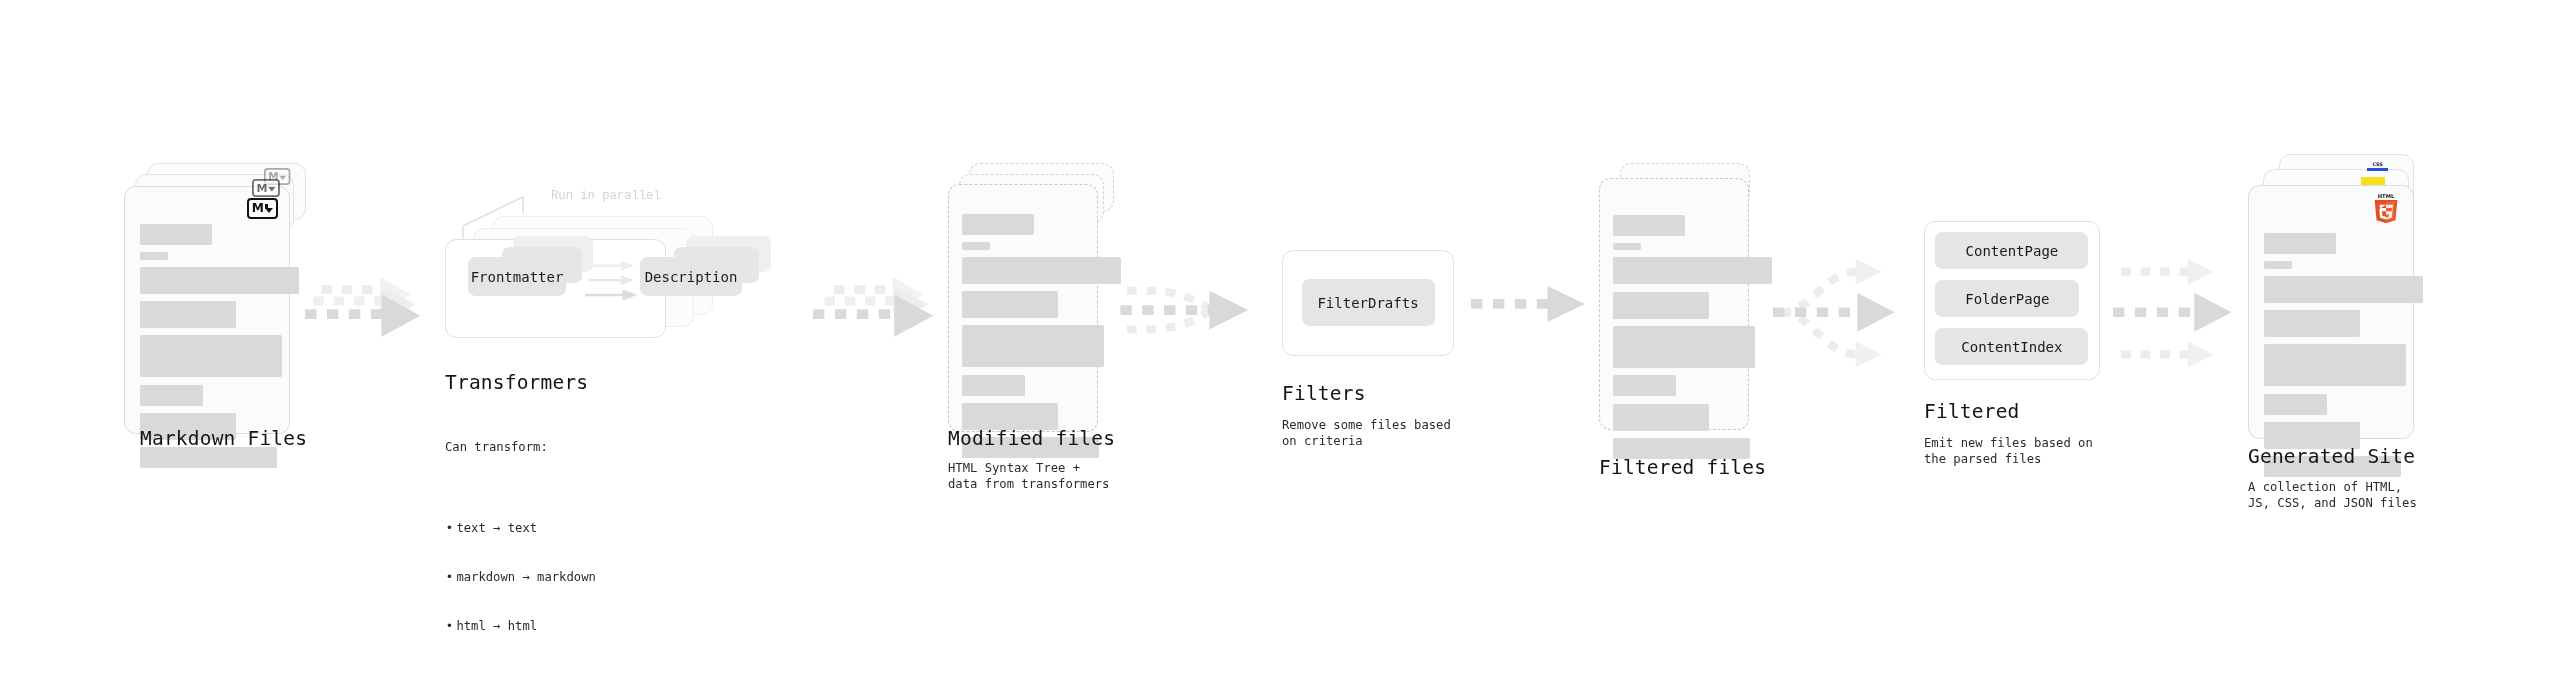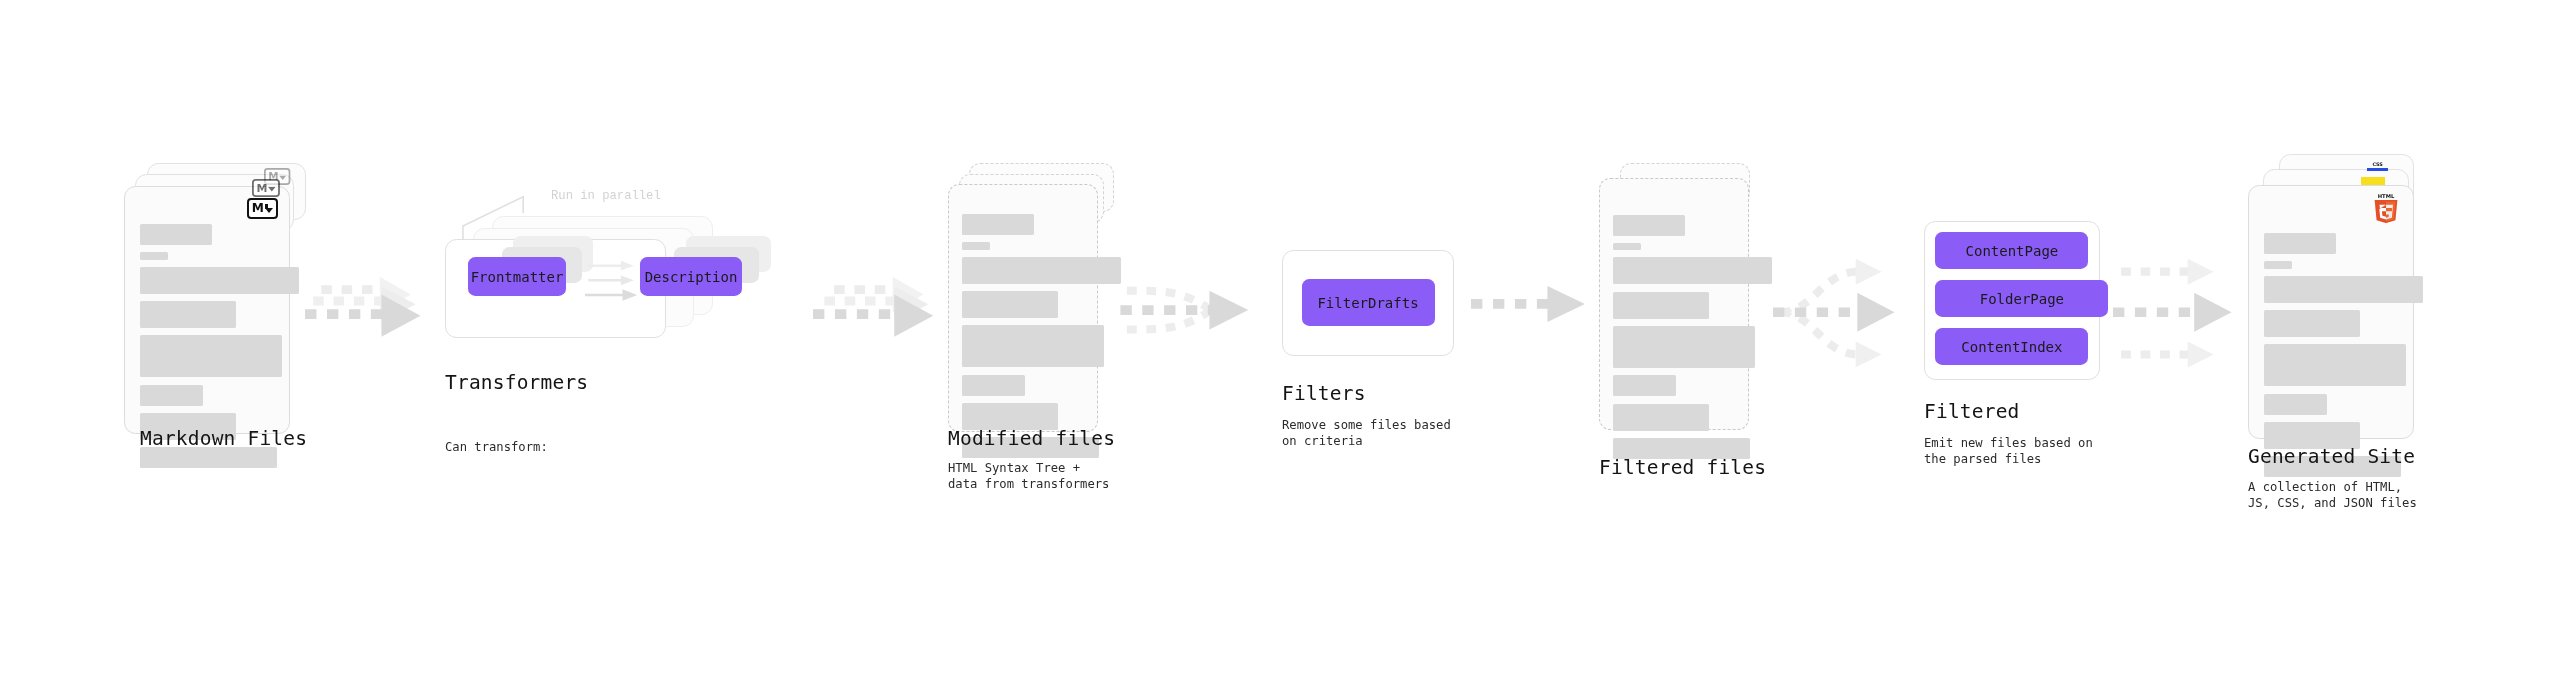--- a/index.html
+++ b/index.html
@@ -87,21 +87,21 @@
   .proc-box {
     position: absolute;
     border: 1.6px solid #e0e0e0;
     border-radius: 11.4px;
     background: #ffffff;
   }
   .proc-ghost { background: #fcfcfc; border-color: #eeeeee; }
 
   .pill {
     position: absolute;
-    background: #8b5cf6;
+    background: #e5e5e5;
     border-radius: 7.3px;
     display: flex; align-items: center; justify-content: center;
     font-family: "DejaVu Sans Mono", "Liberation Mono", monospace;
     font-size: 14px;
     color: #1a1a1a;
     white-space: nowrap;
   }
   .pill.faded1 { background: #e6e6e6; color: transparent; }
   .pill.faded2 { background: #efefef; color: transparent; }
 
@@ -226,20 +226,25 @@
       </svg>
     </div>
 
     <div class="pill" style="left:23px;  top:70px; width:98px; height:39px;">Frontmatter</div>
     <div class="pill" style="left:195px; top:70px; width:102px; height:39px;">Description</div>
   </div>
 
   <div class="title" style="left:445px; top:371px;">Transformers</div>
   <div class="caption" style="left:445px; top:406px;">
     <div>Can transform:</div>
+    <ul>
+      <li>text → text</li>
+      <li>markdown → markdown</li>
+      <li>html → html</li>
+    </ul>
   </div>
 
   <div class="conn" style="left:813px; top:275px;">
     <svg width="130" height="78" viewBox="0 0 160 96">
       <g stroke="#ececec" stroke-width="11" stroke-dasharray="13 12" fill="none">
         <line x1="26" y1="18" x2="102" y2="18"></line>
       </g>
       <polygon points="98,2 136,24 98,46" fill="#f2f2f2"></polygon>
       <g stroke="#efefef" stroke-width="11" stroke-dasharray="13 12" fill="none">
         <line x1="14" y1="32" x2="102" y2="32"></line>
@@ -330,21 +335,21 @@
       <g fill="none" stroke="#d9d9d9" stroke-width="12" stroke-dasharray="14 13">
         <line x1="0" y1="96" x2="106" y2="96"></line>
       </g>
       <polygon points="104,72 150,96 104,120" fill="#d9d9d9"></polygon>
     </svg>
   </div>
 
   <div class="node" style="left:1924px; top:221px;">
     <div class="proc-box" style="left:0px; top:0px; width:176px; height:159px;"></div>
     <div class="pill" style="left:11.4px; top:11.4px;  width:153px; height:37px;">ContentPage</div>
-    <div class="pill" style="left:11.4px; top:59px;  width:173px; height:37px;">FolderPage</div>
+    <div class="pill" style="left:11.4px; top:59px;  width:144px; height:37px;">FolderPage</div>
     <div class="pill" style="left:11.4px; top:107px; width:153px; height:37px;">ContentIndex</div>
   </div>
   <div class="title" style="left:1924px; top:400px;">Filtered</div>
   <div class="caption" style="left:1924px; top:435px;">Emit new files based on
 the parsed files</div>
 
   <div class="conn" style="left:2113px; top:234px;">
     <svg width="138" height="163" viewBox="0 0 170 200">
       <g stroke="#ececec" stroke-width="10" stroke-dasharray="12 12" fill="none">
         <line x1="10" y1="46" x2="94" y2="46"></line>

